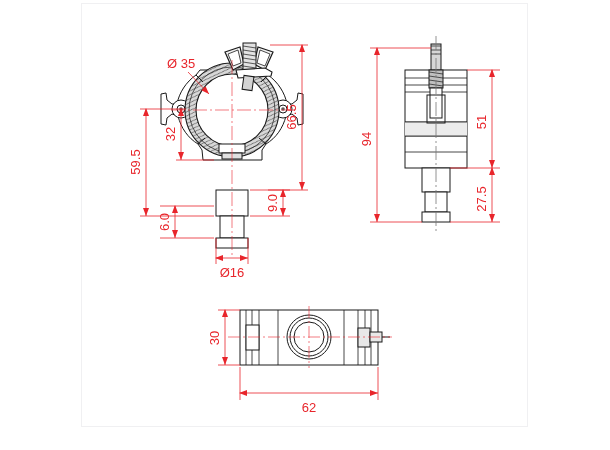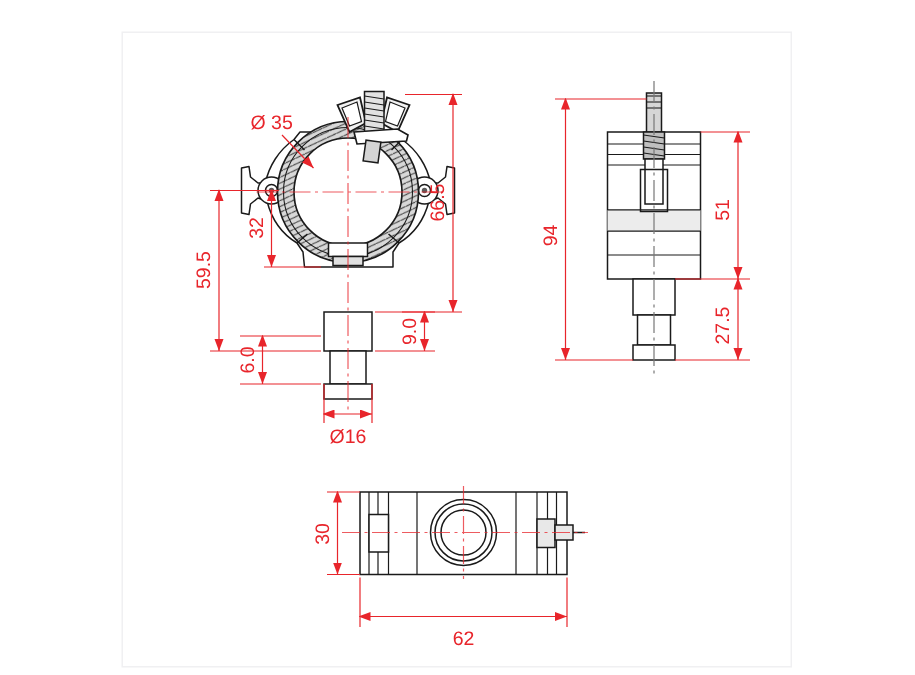--- a/index.html
+++ b/index.html
@@ -11,21 +11,20 @@
     width: 610px;
     height: 450px;
     font-family: "Liberation Sans", sans-serif;
     overflow: hidden;
   }
   #sheet {
     position: relative;
     width: 610px;
     height: 410px;
     background: #ffffff;
-    margin-top: 18px;
   }
   #drawing-frame {
     position: absolute;
     left: 81px;
     top: 3px;
     width: 447px;
     height: 424px;
     border: 1px solid #f0f0f2;
     box-sizing: border-box;
   }

